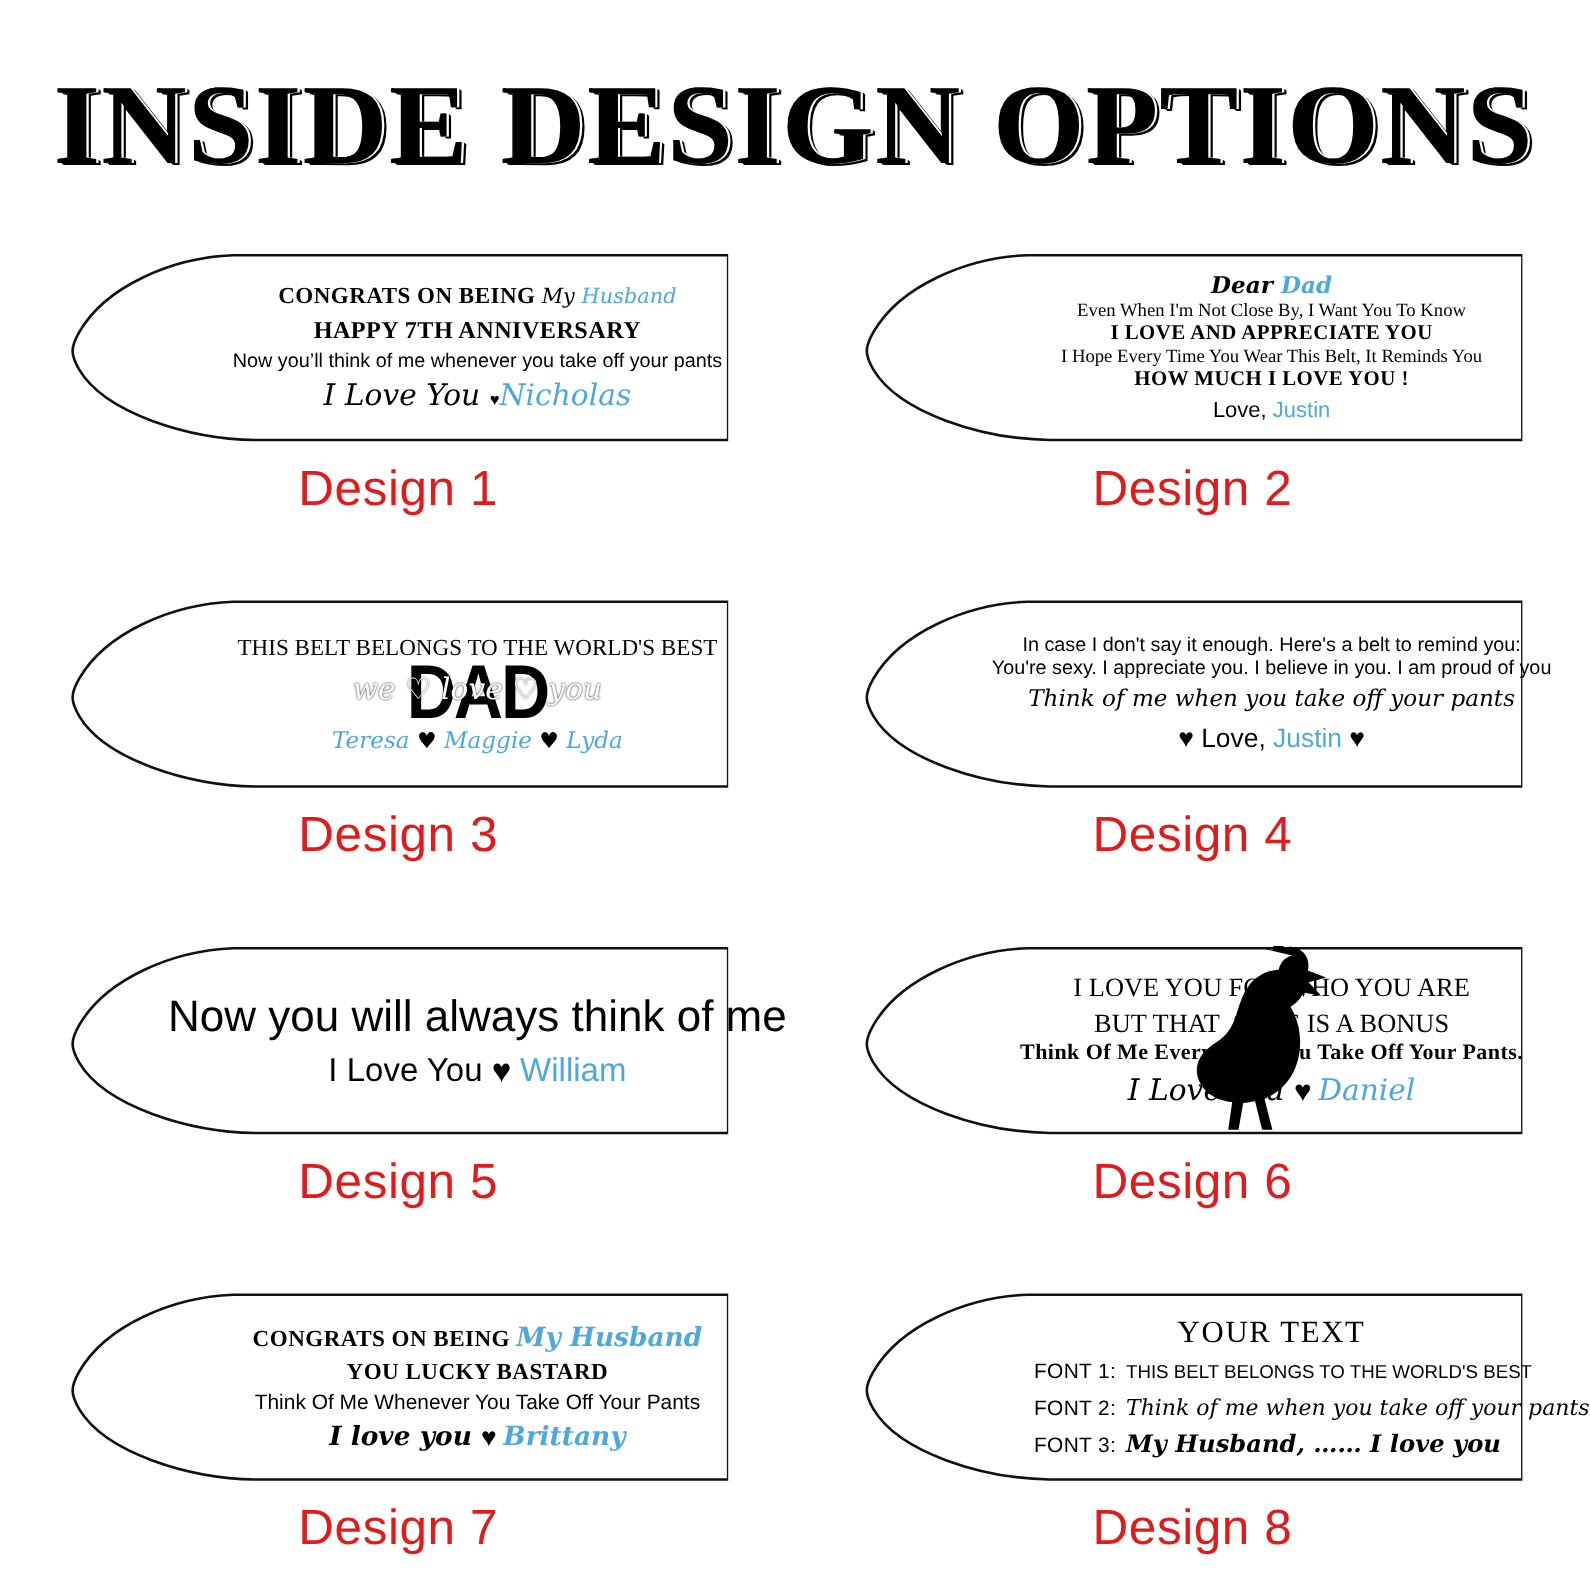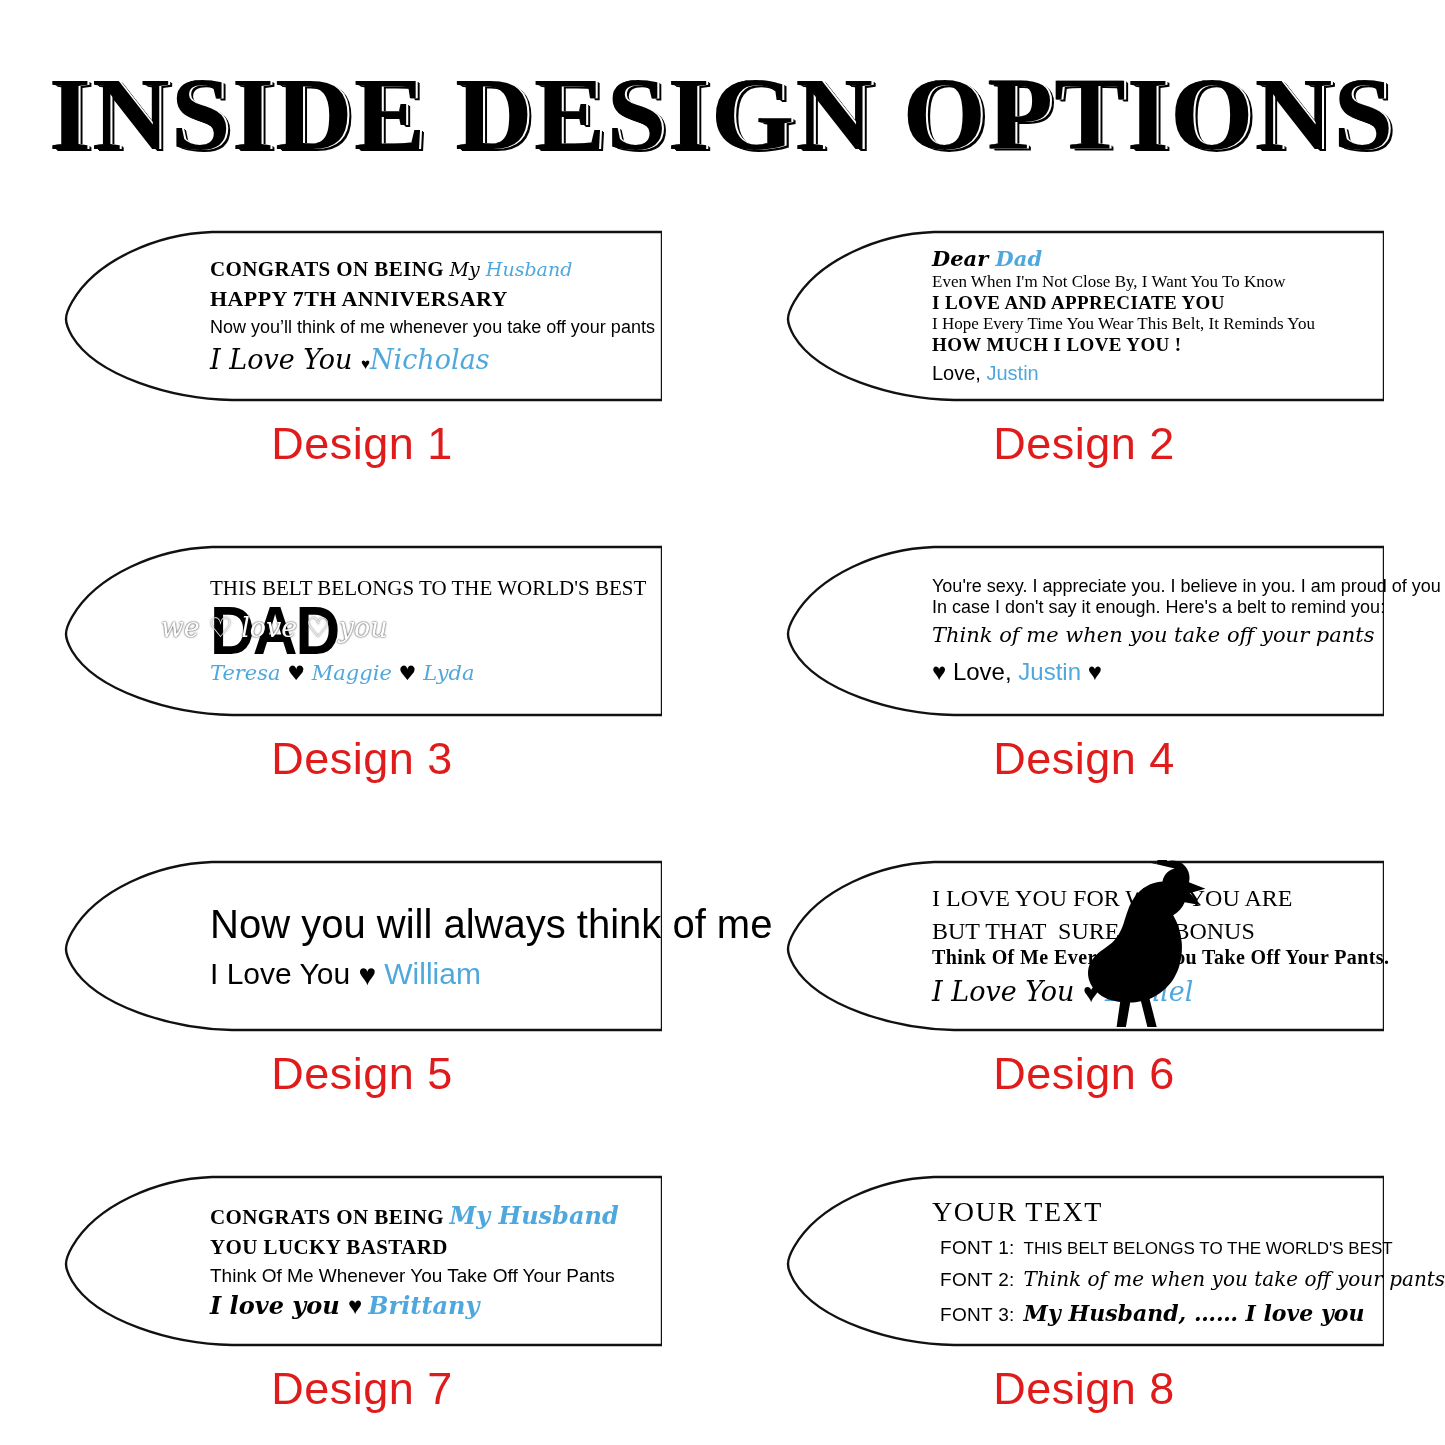--- a/index.html
+++ b/index.html
@@ -68,21 +68,21 @@
     display: block;
   }
   .belt-text {
     position: absolute;
     left: 148px;
     top: 0;
     width: 448px;
     height: 172px;
     display: flex;
     flex-direction: column;
-    align-items: flex-start;
+    align-items: center;
     justify-content: center;
     text-align: center;
     line-height: 1.18;
   }
 
   .design-label {
     position: absolute;
     left: 0;
     top: 196px;
     width: 724px;
@@ -248,22 +248,22 @@
     </div>
     <div class="design-label">Design 3</div>
   </div>
 
   <div class="cell right">
     <div class="belt">
       <svg viewBox="0 0 600 172" preserveAspectRatio="none" aria-hidden="true">
         <path d="M 600 2 L 150 2 C 95 4 34 30 10 72 C 2 86 2 92 10 106 C 34 146 110 169 170 170 L 600 170 L 600 2 Z" fill="#ffffff" stroke="#111111" stroke-width="2.4"></path>
       </svg>
       <div class="belt-text">
+        <span class="row l-18 sans-reg">In case I don't say it enough. Here's a belt to remind you:</span>
         <span class="row l-18 sans-reg">You're sexy. I appreciate you. I believe in you. I am proud of you</span>
-        <span class="row l-18 sans-reg">In case I don't say it enough. Here's a belt to remind you:</span>
         <span class="row l-21 script rowgap">Think of me when you take off your pants</span>
         <span class="row rowgap" style="margin-top:10px"><span class="sans-reg l-24">♥ Love, </span><span class="sans-reg l-24 blue">Justin</span><span class="sans-reg l-24"> ♥</span></span>
       </div>
     </div>
     <div class="design-label">Design 4</div>
   </div>
 
   <div class="cell left">
     <div class="belt">
       <svg viewBox="0 0 600 172" preserveAspectRatio="none" aria-hidden="true">

